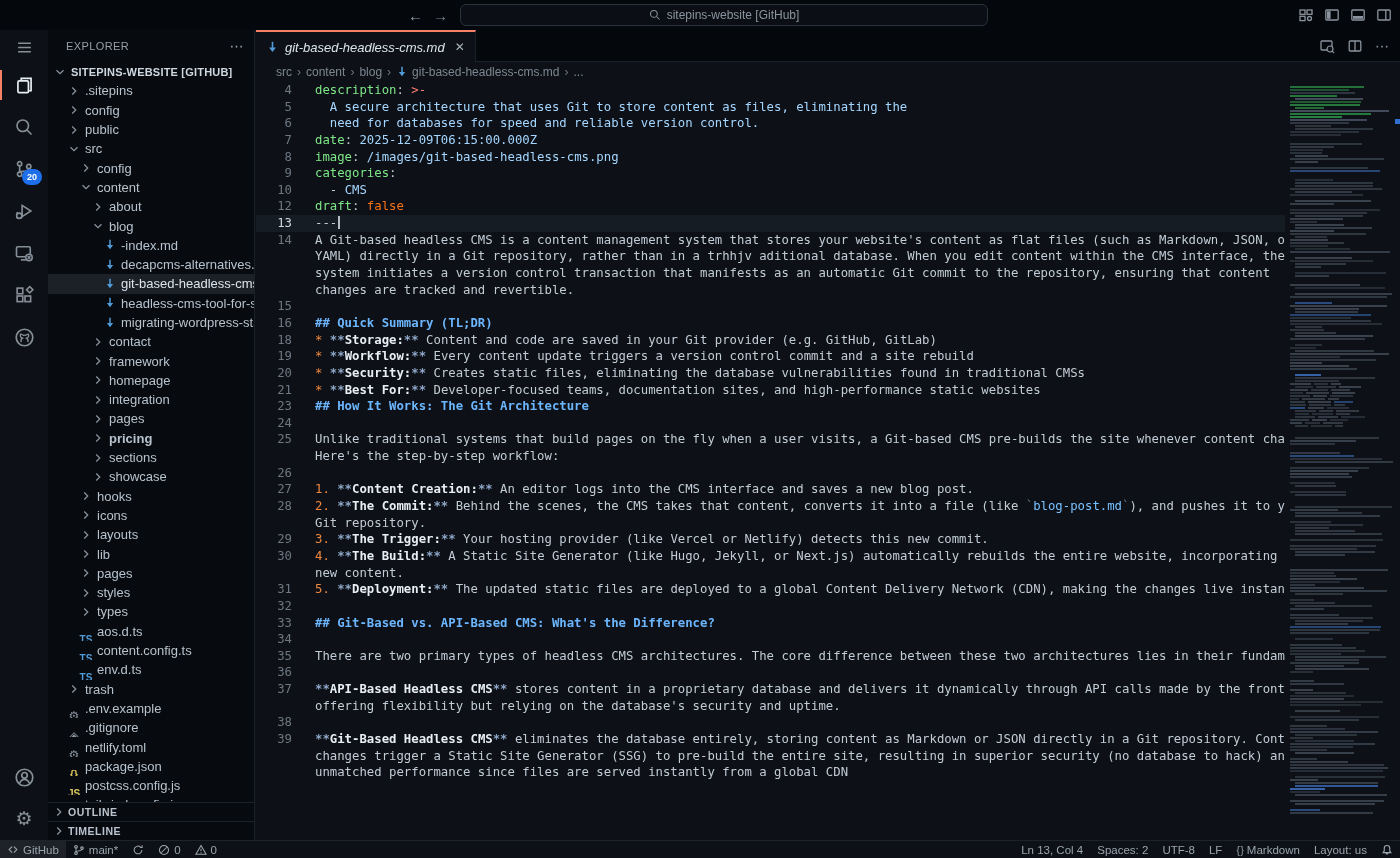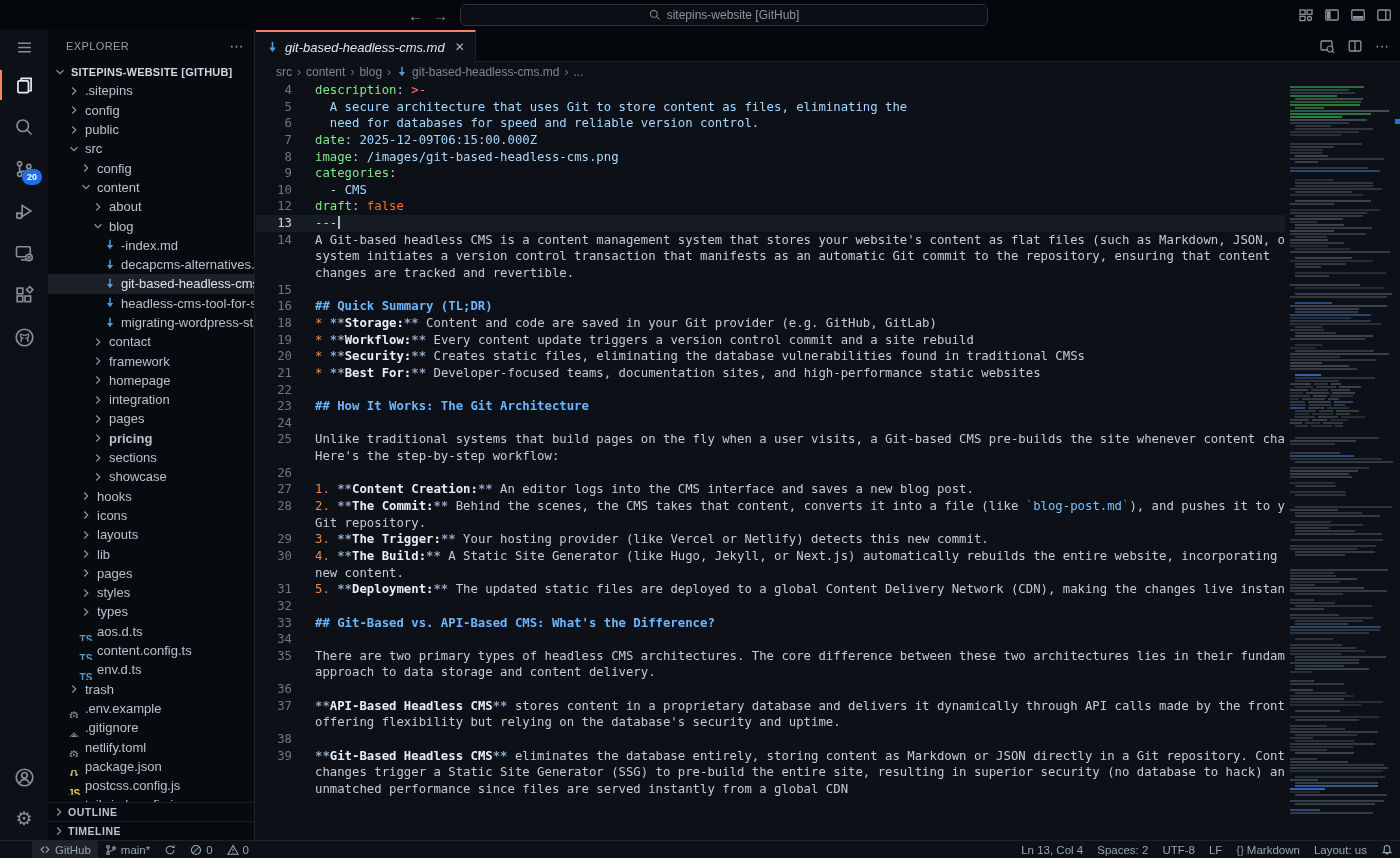--- a/index.html
+++ b/index.html
@@ -73,21 +73,21 @@
   .sg-c{color:#79c0ff;}
   .caret{display:inline-block;width:1.5px;height:13px;background:#b6bdc6;vertical-align:-2px;margin-left:1px;}
   
   #minimap{position:absolute;right:0;top:52px;width:115px;bottom:0;overflow:hidden;background:#0d1117;}
   .mm-row{height:3px;display:flex;gap:3px;align-items:center;padding-left:5px;}
   .mm-bar{height:2px;display:inline-block;}
   #mm-marker{position:absolute;right:0;top:37px;width:5px;height:5px;background:#2f6fd0;}
   
   #statusbar{position:absolute;left:0;bottom:0;width:1400px;height:18px;background:#0d1117;border-top:1px solid #1d232b;
     box-sizing:border-box;display:flex;justify-content:space-between;color:#9aa4ae;font-size:11.5px;}
-  .sb-group{display:flex;align-items:flex-end;height:100%;padding-left:32px;}
+  .sb-group{display:flex;align-items:flex-end;height:100%;}
   .sb-item{display:flex;align-items:center;gap:4px;padding:0 7px;height:100%;}
   .sb-item.hl{background:rgba(255,255,255,.07);}
   .txt-ic{font-size:10px;letter-spacing:-1px;}
   svg{display:block;}
 </style>
 </head>
 <body>
 
 <div id="titlebar">
   <div id="nav-arrows">
@@ -602,46 +602,45 @@
       <div class="crow"><span class="ln">4</span><span class="lt"><span class="sg-k">description</span><span class="sg-t">: </span><span class="sg-r">&gt;-</span></span></div>
       <div class="crow"><span class="ln">5</span><span class="lt"><span class="sg-s">  A secure architecture that uses Git to store content as files, eliminating the</span></span></div>
       <div class="crow"><span class="ln">6</span><span class="lt"><span class="sg-s">  need for databases for speed and reliable version control.</span></span></div>
       <div class="crow"><span class="ln">7</span><span class="lt"><span class="sg-k">date</span><span class="sg-t">: </span><span class="sg-s">2025-12-09T06:15:00.000Z</span></span></div>
       <div class="crow"><span class="ln">8</span><span class="lt"><span class="sg-k">image</span><span class="sg-t">: </span><span class="sg-s">/images/git-based-headless-cms.png</span></span></div>
       <div class="crow"><span class="ln">9</span><span class="lt"><span class="sg-k">categories</span><span class="sg-t">:</span></span></div>
       <div class="crow"><span class="ln">10</span><span class="lt"><span class="sg-t">  - </span><span class="sg-s">CMS</span></span></div>
       <div class="crow"><span class="ln">12</span><span class="lt"><span class="sg-k">draft</span><span class="sg-t">: </span><span class="sg-b">false</span></span></div>
       <div class="crow cur"><span class="ln">13</span><span class="lt"><span class="sg-t">---</span><span class="caret"></span></span></div>
       <div class="crow"><span class="ln">14</span><span class="lt"><span class="sg-t">A Git-based headless CMS is a content management system that stores your website's content as flat files (such as Markdown, JSON, or</span></span></div>
+      <div class="crow"><span class="ln"></span><span class="lt"><span class="sg-t">YAML) directly in a Git repository, rather than in a trhhjv aditional database. When you edit content within the CMS interface, the</span></span></div>
       <div class="crow"><span class="ln"></span><span class="lt"><span class="sg-t">system initiates a version control transaction that manifests as an automatic Git commit to the repository, ensuring that content</span></span></div>
       <div class="crow"><span class="ln"></span><span class="lt"><span class="sg-t">changes are tracked and revertible.</span></span></div>
       <div class="crow"><span class="ln">15</span><span class="lt"></span></div>
       <div class="crow"><span class="ln">16</span><span class="lt"><span class="sg-h">## Quick Summary (TL;DR)</span></span></div>
       <div class="crow"><span class="ln">18</span><span class="lt"><span class="sg-o">* </span><span class="sg-bm">**</span><span class="sg-bd">Storage:</span><span class="sg-bm">**</span><span class="sg-t"> Content and code are saved in your Git provider (e.g. GitHub, GitLab)</span></span></div>
       <div class="crow"><span class="ln">19</span><span class="lt"><span class="sg-o">* </span><span class="sg-bm">**</span><span class="sg-bd">Workflow:</span><span class="sg-bm">**</span><span class="sg-t"> Every content update triggers a version control commit and a site rebuild</span></span></div>
       <div class="crow"><span class="ln">20</span><span class="lt"><span class="sg-o">* </span><span class="sg-bm">**</span><span class="sg-bd">Security:</span><span class="sg-bm">**</span><span class="sg-t"> Creates static files, eliminating the database vulnerabilities found in traditional CMSs</span></span></div>
       <div class="crow"><span class="ln">21</span><span class="lt"><span class="sg-o">* </span><span class="sg-bm">**</span><span class="sg-bd">Best For:</span><span class="sg-bm">**</span><span class="sg-t"> Developer-focused teams, documentation sites, and high-performance static websites</span></span></div>
-      <div class="crow"><span class="ln">22</span><span class="lt"></span></div>
       <div class="crow"><span class="ln">23</span><span class="lt"><span class="sg-h">## How It Works: The Git Architecture</span></span></div>
       <div class="crow"><span class="ln">24</span><span class="lt"></span></div>
       <div class="crow"><span class="ln">25</span><span class="lt"><span class="sg-t">Unlike traditional systems that build pages on the fly when a user visits, a Git-based CMS pre-builds the site whenever content changes.</span></span></div>
       <div class="crow"><span class="ln"></span><span class="lt"><span class="sg-t">Here's the step-by-step workflow:</span></span></div>
       <div class="crow"><span class="ln">26</span><span class="lt"></span></div>
       <div class="crow"><span class="ln">27</span><span class="lt"><span class="sg-o">1. </span><span class="sg-bm">**</span><span class="sg-bd">Content Creation:</span><span class="sg-bm">**</span><span class="sg-t"> An editor logs into the CMS interface and saves a new blog post.</span></span></div>
       <div class="crow"><span class="ln">28</span><span class="lt"><span class="sg-o">2. </span><span class="sg-bm">**</span><span class="sg-bd">The Commit:</span><span class="sg-bm">**</span><span class="sg-t"> Behind the scenes, the CMS takes that content, converts it into a file (like </span><span class="sg-cm">`</span><span class="sg-c">blog-post.md</span><span class="sg-cm">`</span><span class="sg-t">), and pushes it to your</span></span></div>
       <div class="crow"><span class="ln"></span><span class="lt"><span class="sg-t">Git repository.</span></span></div>
       <div class="crow"><span class="ln">29</span><span class="lt"><span class="sg-o">3. </span><span class="sg-bm">**</span><span class="sg-bd">The Trigger:</span><span class="sg-bm">**</span><span class="sg-t"> Your hosting provider (like Vercel or Netlify) detects this new commit.</span></span></div>
       <div class="crow"><span class="ln">30</span><span class="lt"><span class="sg-o">4. </span><span class="sg-bm">**</span><span class="sg-bd">The Build:</span><span class="sg-bm">**</span><span class="sg-t"> A Static Site Generator (like Hugo, Jekyll, or Next.js) automatically rebuilds the entire website, incorporating the</span></span></div>
       <div class="crow"><span class="ln"></span><span class="lt"><span class="sg-t">new content.</span></span></div>
       <div class="crow"><span class="ln">31</span><span class="lt"><span class="sg-o">5. </span><span class="sg-bm">**</span><span class="sg-bd">Deployment:</span><span class="sg-bm">**</span><span class="sg-t"> The updated static files are deployed to a global Content Delivery Network (CDN), making the changes live instantly.</span></span></div>
       <div class="crow"><span class="ln">32</span><span class="lt"></span></div>
       <div class="crow"><span class="ln">33</span><span class="lt"><span class="sg-h">## Git-Based vs. API-Based CMS: What's the Difference?</span></span></div>
       <div class="crow"><span class="ln">34</span><span class="lt"></span></div>
       <div class="crow"><span class="ln">35</span><span class="lt"><span class="sg-t">There are two primary types of headless CMS architectures. The core difference between these two architectures lies in their fundamental</span></span></div>
-      <div class="crow"><span class="ln"></span><span class="lt"><span class="sg-t">approach to data storage and content delivery.</span></span></div>
       <div class="crow"><span class="ln">36</span><span class="lt"></span></div>
       <div class="crow"><span class="ln">37</span><span class="lt"><span class="sg-bm">**</span><span class="sg-bd">API-Based Headless CMS</span><span class="sg-bm">**</span><span class="sg-t"> stores content in a proprietary database and delivers it dynamically through API calls made by the frontend,</span></span></div>
       <div class="crow"><span class="ln"></span><span class="lt"><span class="sg-t">offering flexibility but relying on the database's security and uptime.</span></span></div>
       <div class="crow"><span class="ln">38</span><span class="lt"></span></div>
       <div class="crow"><span class="ln">39</span><span class="lt"><span class="sg-bm">**</span><span class="sg-bd">Git-Based Headless CMS</span><span class="sg-bm">**</span><span class="sg-t"> eliminates the database entirely, storing content as Markdown or JSON directly in a Git repository. Content</span></span></div>
       <div class="crow"><span class="ln"></span><span class="lt"><span class="sg-t">changes trigger a Static Site Generator (SSG) to pre-build the entire site, resulting in superior security (no database to hack) and</span></span></div>
       <div class="crow"><span class="ln"></span><span class="lt"><span class="sg-t">unmatched performance since files are served instantly from a global CDN</span></span></div>
     </div>
   <div id="minimap">
       <div id="mm-marker"></div>

